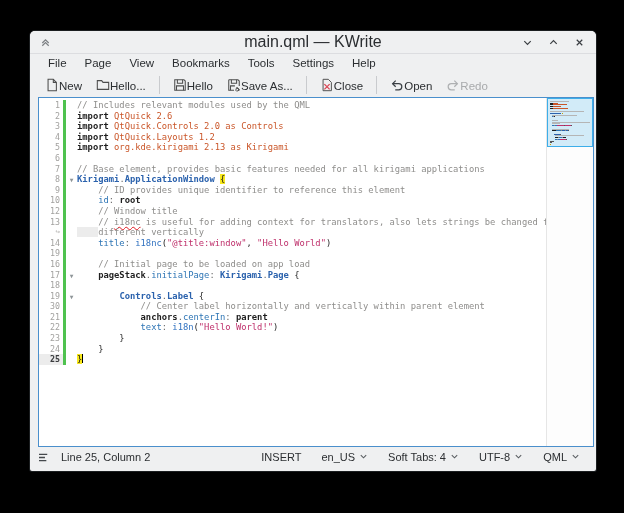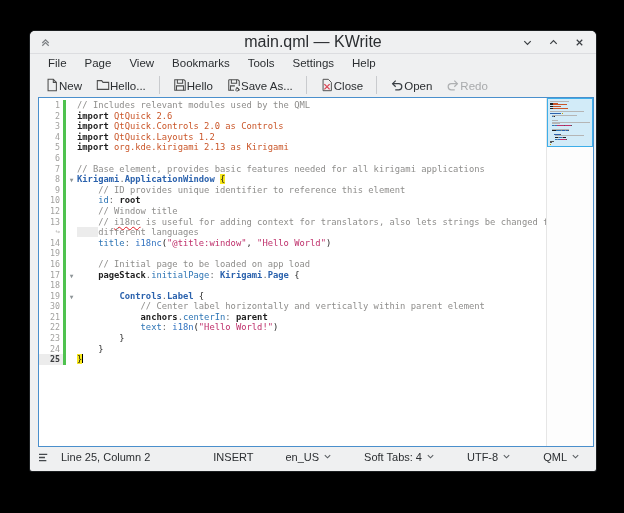--- a/index.html
+++ b/index.html
@@ -55,21 +55,21 @@
     border-left:1px solid #e6e6e6;}
   .mini-rows{position:absolute;top:3px;left:3px;right:2px;}
   .mini-row{display:flex;height:1px;margin-bottom:0.72px;}
   .mini-seg{height:1px;}
   .mini-overlay{position:absolute;left:0;right:0;top:0;height:49px;
     background:rgba(61,174,233,0.22);border:1px solid #3daee9;box-sizing:border-box;}
   
   .statusbar{position:absolute;left:0;right:0;bottom:2px;height:24px;display:flex;align-items:center;
     font-size:11px;color:#2b2e31;padding:0 8px;}
   .sb-left{display:flex;align-items:center;gap:10px;}
-  .sb-right{margin-left:auto;display:flex;align-items:center;gap:16px;text-align:right;}
+  .sb-right{margin-left:auto;display:flex;align-items:center;gap:4px;text-align:right;}
   .sb-item{display:flex;align-items:center;gap:4px;padding:3px 8px;border-radius:2px;}
 </style>
 </head>
 <body>
 
 <div class="window">
 
   <div class="titlebar">
     <span class="tb-appicon">
       <svg width="11" height="11" viewBox="0 0 12 12">
@@ -182,21 +182,21 @@
         <div class="code-row"><span class="gut-num">3</span><span class="gut-bar mod"></span><span class="gut-fold"></span><span class="code-text"><span class="kw">import</span><span class="txt"> </span><span class="mod">QtQuick.Controls 2.0 as Controls</span></span></div>
         <div class="code-row"><span class="gut-num">4</span><span class="gut-bar mod"></span><span class="gut-fold"></span><span class="code-text"><span class="kw">import</span><span class="txt"> </span><span class="mod">QtQuick.Layouts 1.2</span></span></div>
         <div class="code-row"><span class="gut-num">5</span><span class="gut-bar mod"></span><span class="gut-fold"></span><span class="code-text"><span class="kw">import</span><span class="txt"> </span><span class="mod">org.kde.kirigami 2.13 as Kirigami</span></span></div>
         <div class="code-row"><span class="gut-num">6</span><span class="gut-bar mod"></span><span class="gut-fold"></span><span class="code-text"></span></div>
         <div class="code-row"><span class="gut-num">7</span><span class="gut-bar mod"></span><span class="gut-fold"></span><span class="code-text"><span class="cm">// Base element, provides basic features needed for all kirigami applications</span></span></div>
         <div class="code-row"><span class="gut-num">8</span><span class="gut-bar mod"></span><span class="gut-fold">▼</span><span class="code-text"><span class="type">Kirigami</span><span class="pun">.</span><span class="type">ApplicationWindow</span><span class="txt"> </span><span class="brh">{</span></span></div>
         <div class="code-row"><span class="gut-num">9</span><span class="gut-bar mod"></span><span class="gut-fold"></span><span class="code-text"><span class="txt">    </span><span class="cm">// ID provides unique identifier to reference this element</span></span></div>
         <div class="code-row"><span class="gut-num">10</span><span class="gut-bar mod"></span><span class="gut-fold"></span><span class="code-text"><span class="txt">    </span><span class="prop">id</span><span class="pun">:</span><span class="txt"> </span><span class="idb">root</span></span></div>
         <div class="code-row"><span class="gut-num">12</span><span class="gut-bar mod"></span><span class="gut-fold"></span><span class="code-text"><span class="txt">    </span><span class="cm">// Window title</span></span></div>
         <div class="code-row"><span class="gut-num">13</span><span class="gut-bar mod"></span><span class="gut-fold"></span><span class="code-text"><span class="txt">    </span><span class="cm">// </span><span class="cmsq">i18nc</span><span class="cm"> is useful for adding context for translators, also lets strings be changed for</span></span></div>
-        <div class="code-row"><span class="gut-num wrapmark">↪</span><span class="gut-bar mod"></span><span class="gut-fold"></span><span class="code-text"><span class="wrapghost">    </span><span class="cm">different languages</span></span></div>
+        <div class="code-row"><span class="gut-num wrapmark">↪</span><span class="gut-bar mod"></span><span class="gut-fold"></span><span class="code-text"><span class="wrapghost">    </span><span class="cm">different vertically</span></span></div>
         <div class="code-row"><span class="gut-num">14</span><span class="gut-bar mod"></span><span class="gut-fold"></span><span class="code-text"><span class="txt">    </span><span class="prop">title</span><span class="pun">:</span><span class="txt"> </span><span class="fn">i18nc</span><span class="txt">(</span><span class="str">"@title:window"</span><span class="txt">, </span><span class="str">"Hello World"</span><span class="txt">)</span></span></div>
         <div class="code-row"><span class="gut-num">19</span><span class="gut-bar mod"></span><span class="gut-fold"></span><span class="code-text"></span></div>
         <div class="code-row"><span class="gut-num">16</span><span class="gut-bar mod"></span><span class="gut-fold"></span><span class="code-text"><span class="txt">    </span><span class="cm">// Initial page to be loaded on app load</span></span></div>
         <div class="code-row"><span class="gut-num">17</span><span class="gut-bar mod"></span><span class="gut-fold">▼</span><span class="code-text"><span class="txt">    </span><span class="idb">pageStack</span><span class="pun">.</span><span class="prop">initialPage</span><span class="pun">:</span><span class="txt"> </span><span class="type">Kirigami</span><span class="pun">.</span><span class="type">Page</span><span class="txt"> {</span></span></div>
         <div class="code-row"><span class="gut-num">18</span><span class="gut-bar mod"></span><span class="gut-fold"></span><span class="code-text"></span></div>
         <div class="code-row"><span class="gut-num">19</span><span class="gut-bar mod"></span><span class="gut-fold">▼</span><span class="code-text"><span class="txt">        </span><span class="type">Controls</span><span class="pun">.</span><span class="type">Label</span><span class="txt"> {</span></span></div>
         <div class="code-row"><span class="gut-num">30</span><span class="gut-bar mod"></span><span class="gut-fold"></span><span class="code-text"><span class="txt">            </span><span class="cm">// Center label horizontally and vertically within parent element</span></span></div>
         <div class="code-row"><span class="gut-num">21</span><span class="gut-bar mod"></span><span class="gut-fold"></span><span class="code-text"><span class="txt">            </span><span class="idb">anchors</span><span class="pun">.</span><span class="prop">centerIn</span><span class="pun">:</span><span class="txt"> </span><span class="idb">parent</span></span></div>
         <div class="code-row"><span class="gut-num">22</span><span class="gut-bar mod"></span><span class="gut-fold"></span><span class="code-text"><span class="txt">            </span><span class="prop">text</span><span class="pun">:</span><span class="txt"> </span><span class="fn">i18n</span><span class="txt">(</span><span class="str">"Hello World!"</span><span class="txt">)</span></span></div>
         <div class="code-row"><span class="gut-num">23</span><span class="gut-bar mod"></span><span class="gut-fold"></span><span class="code-text"><span class="txt">        }</span></span></div>

